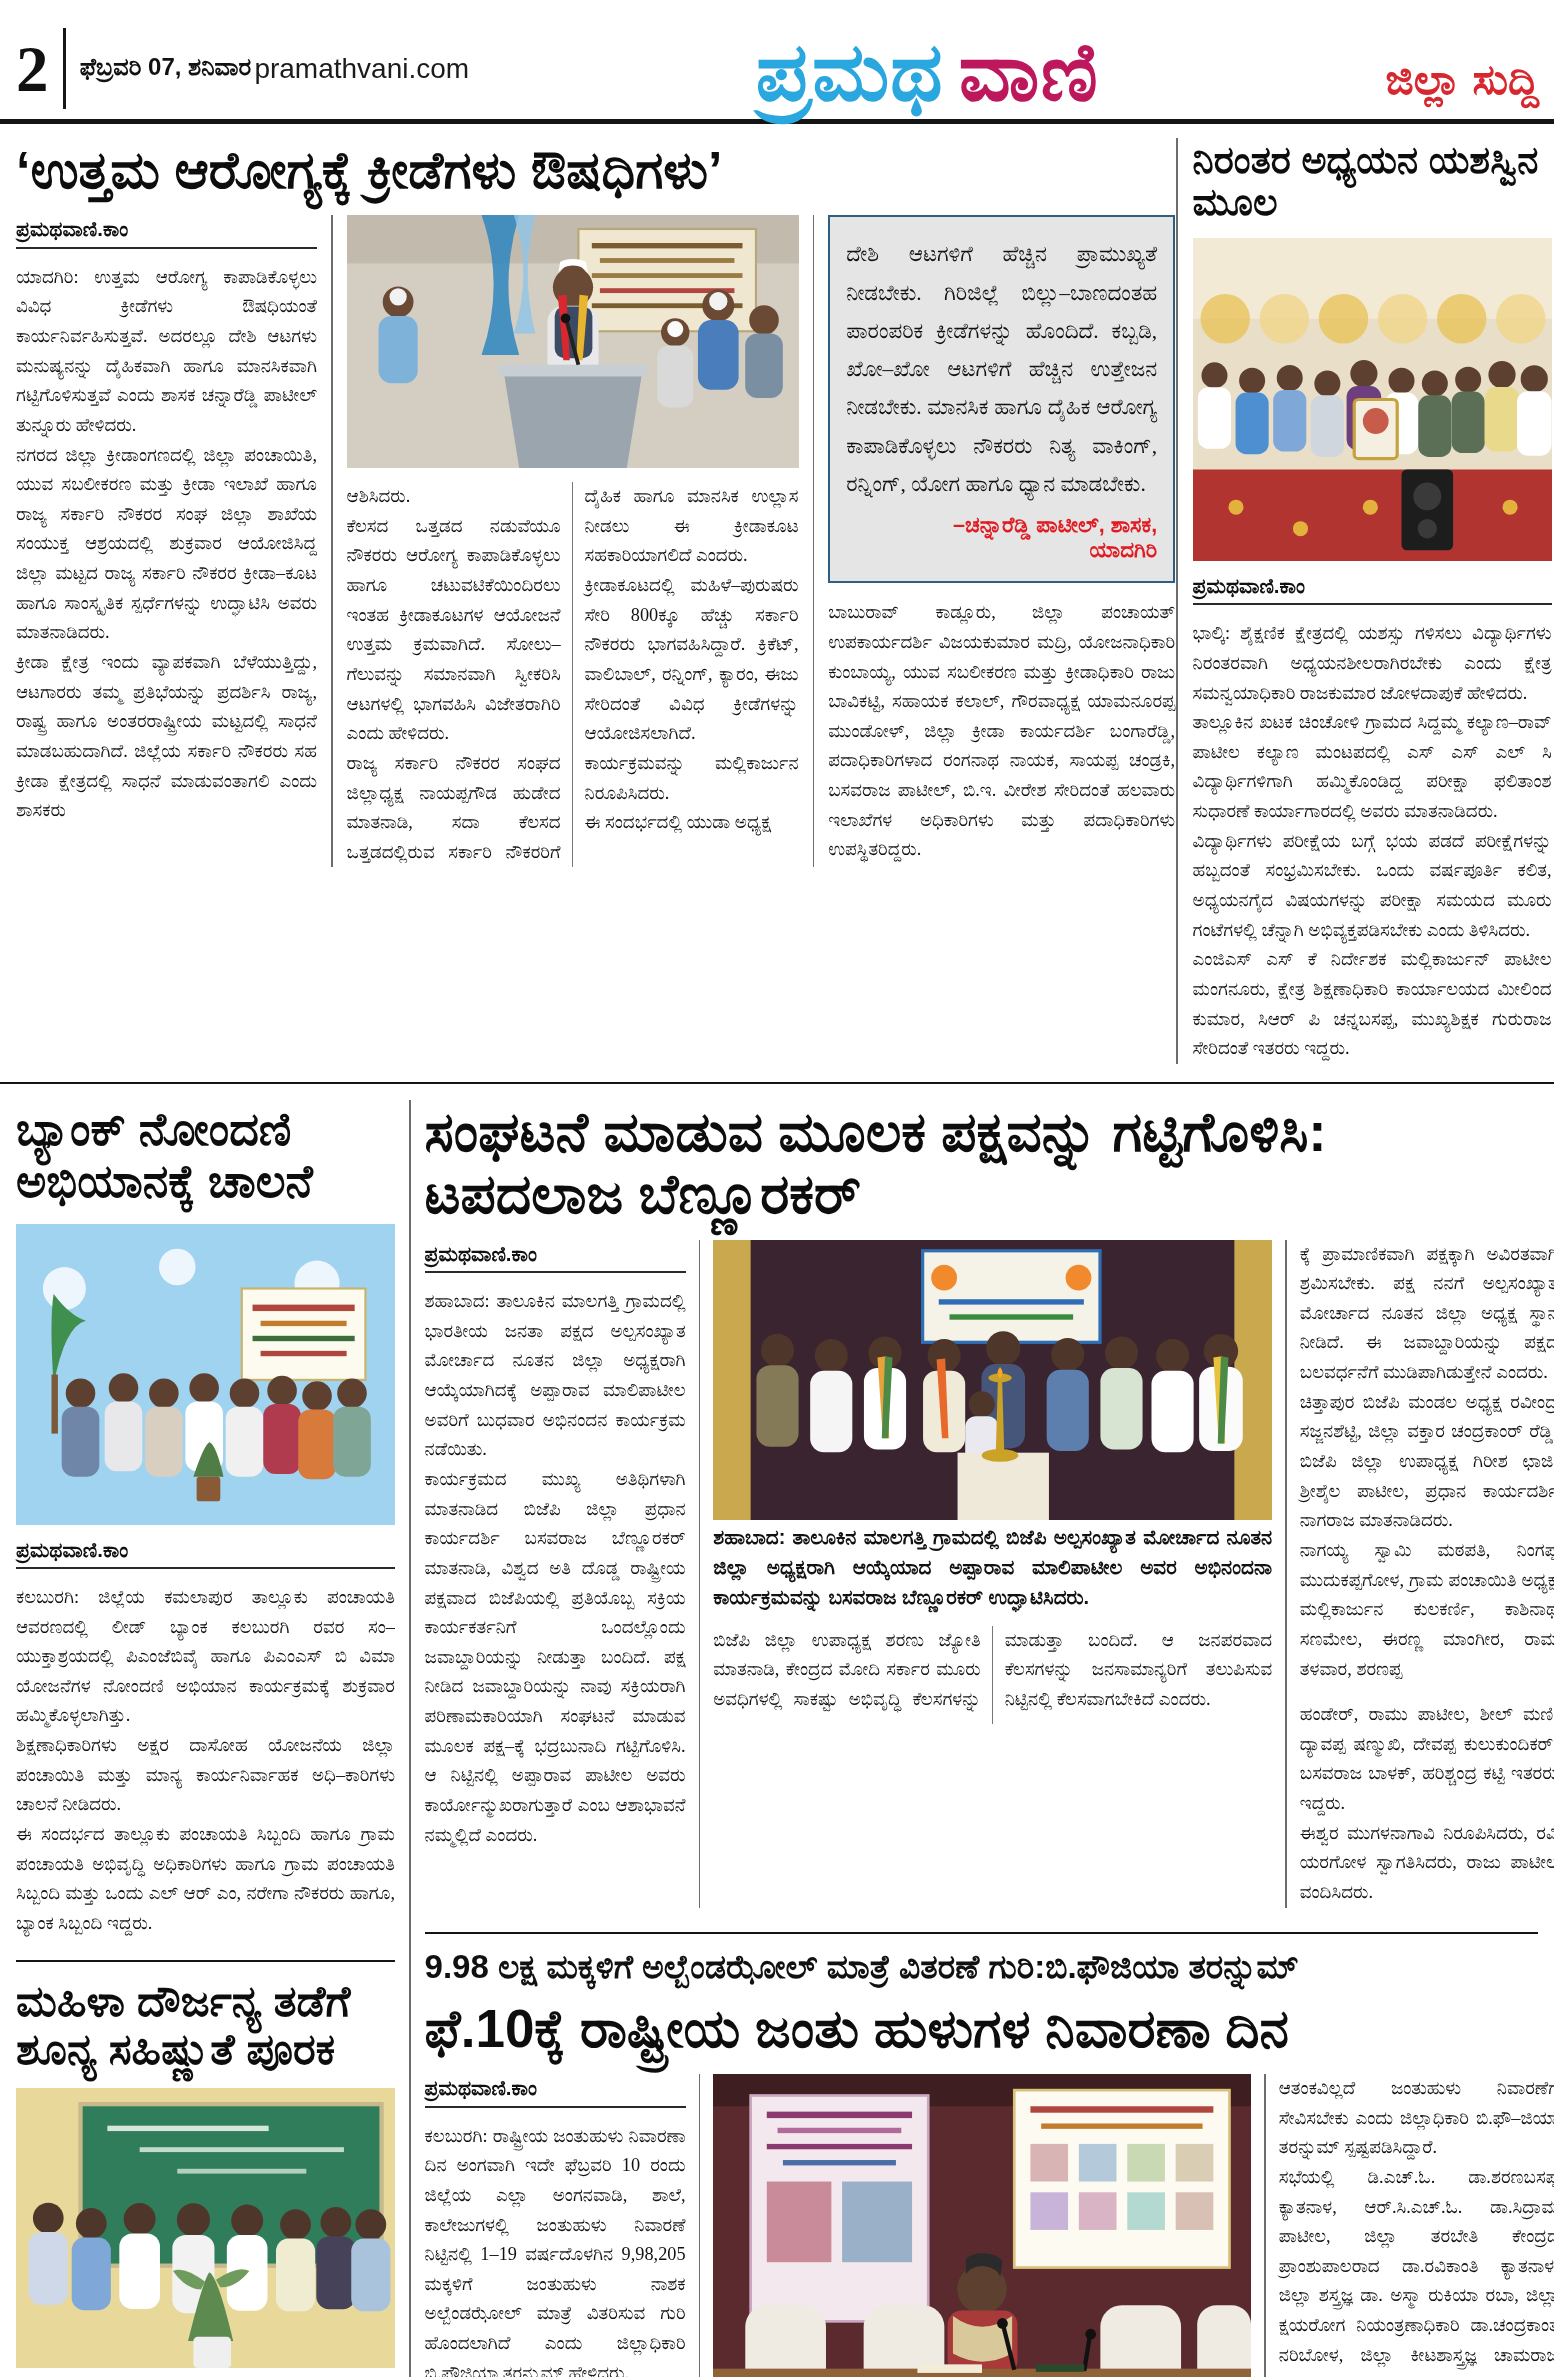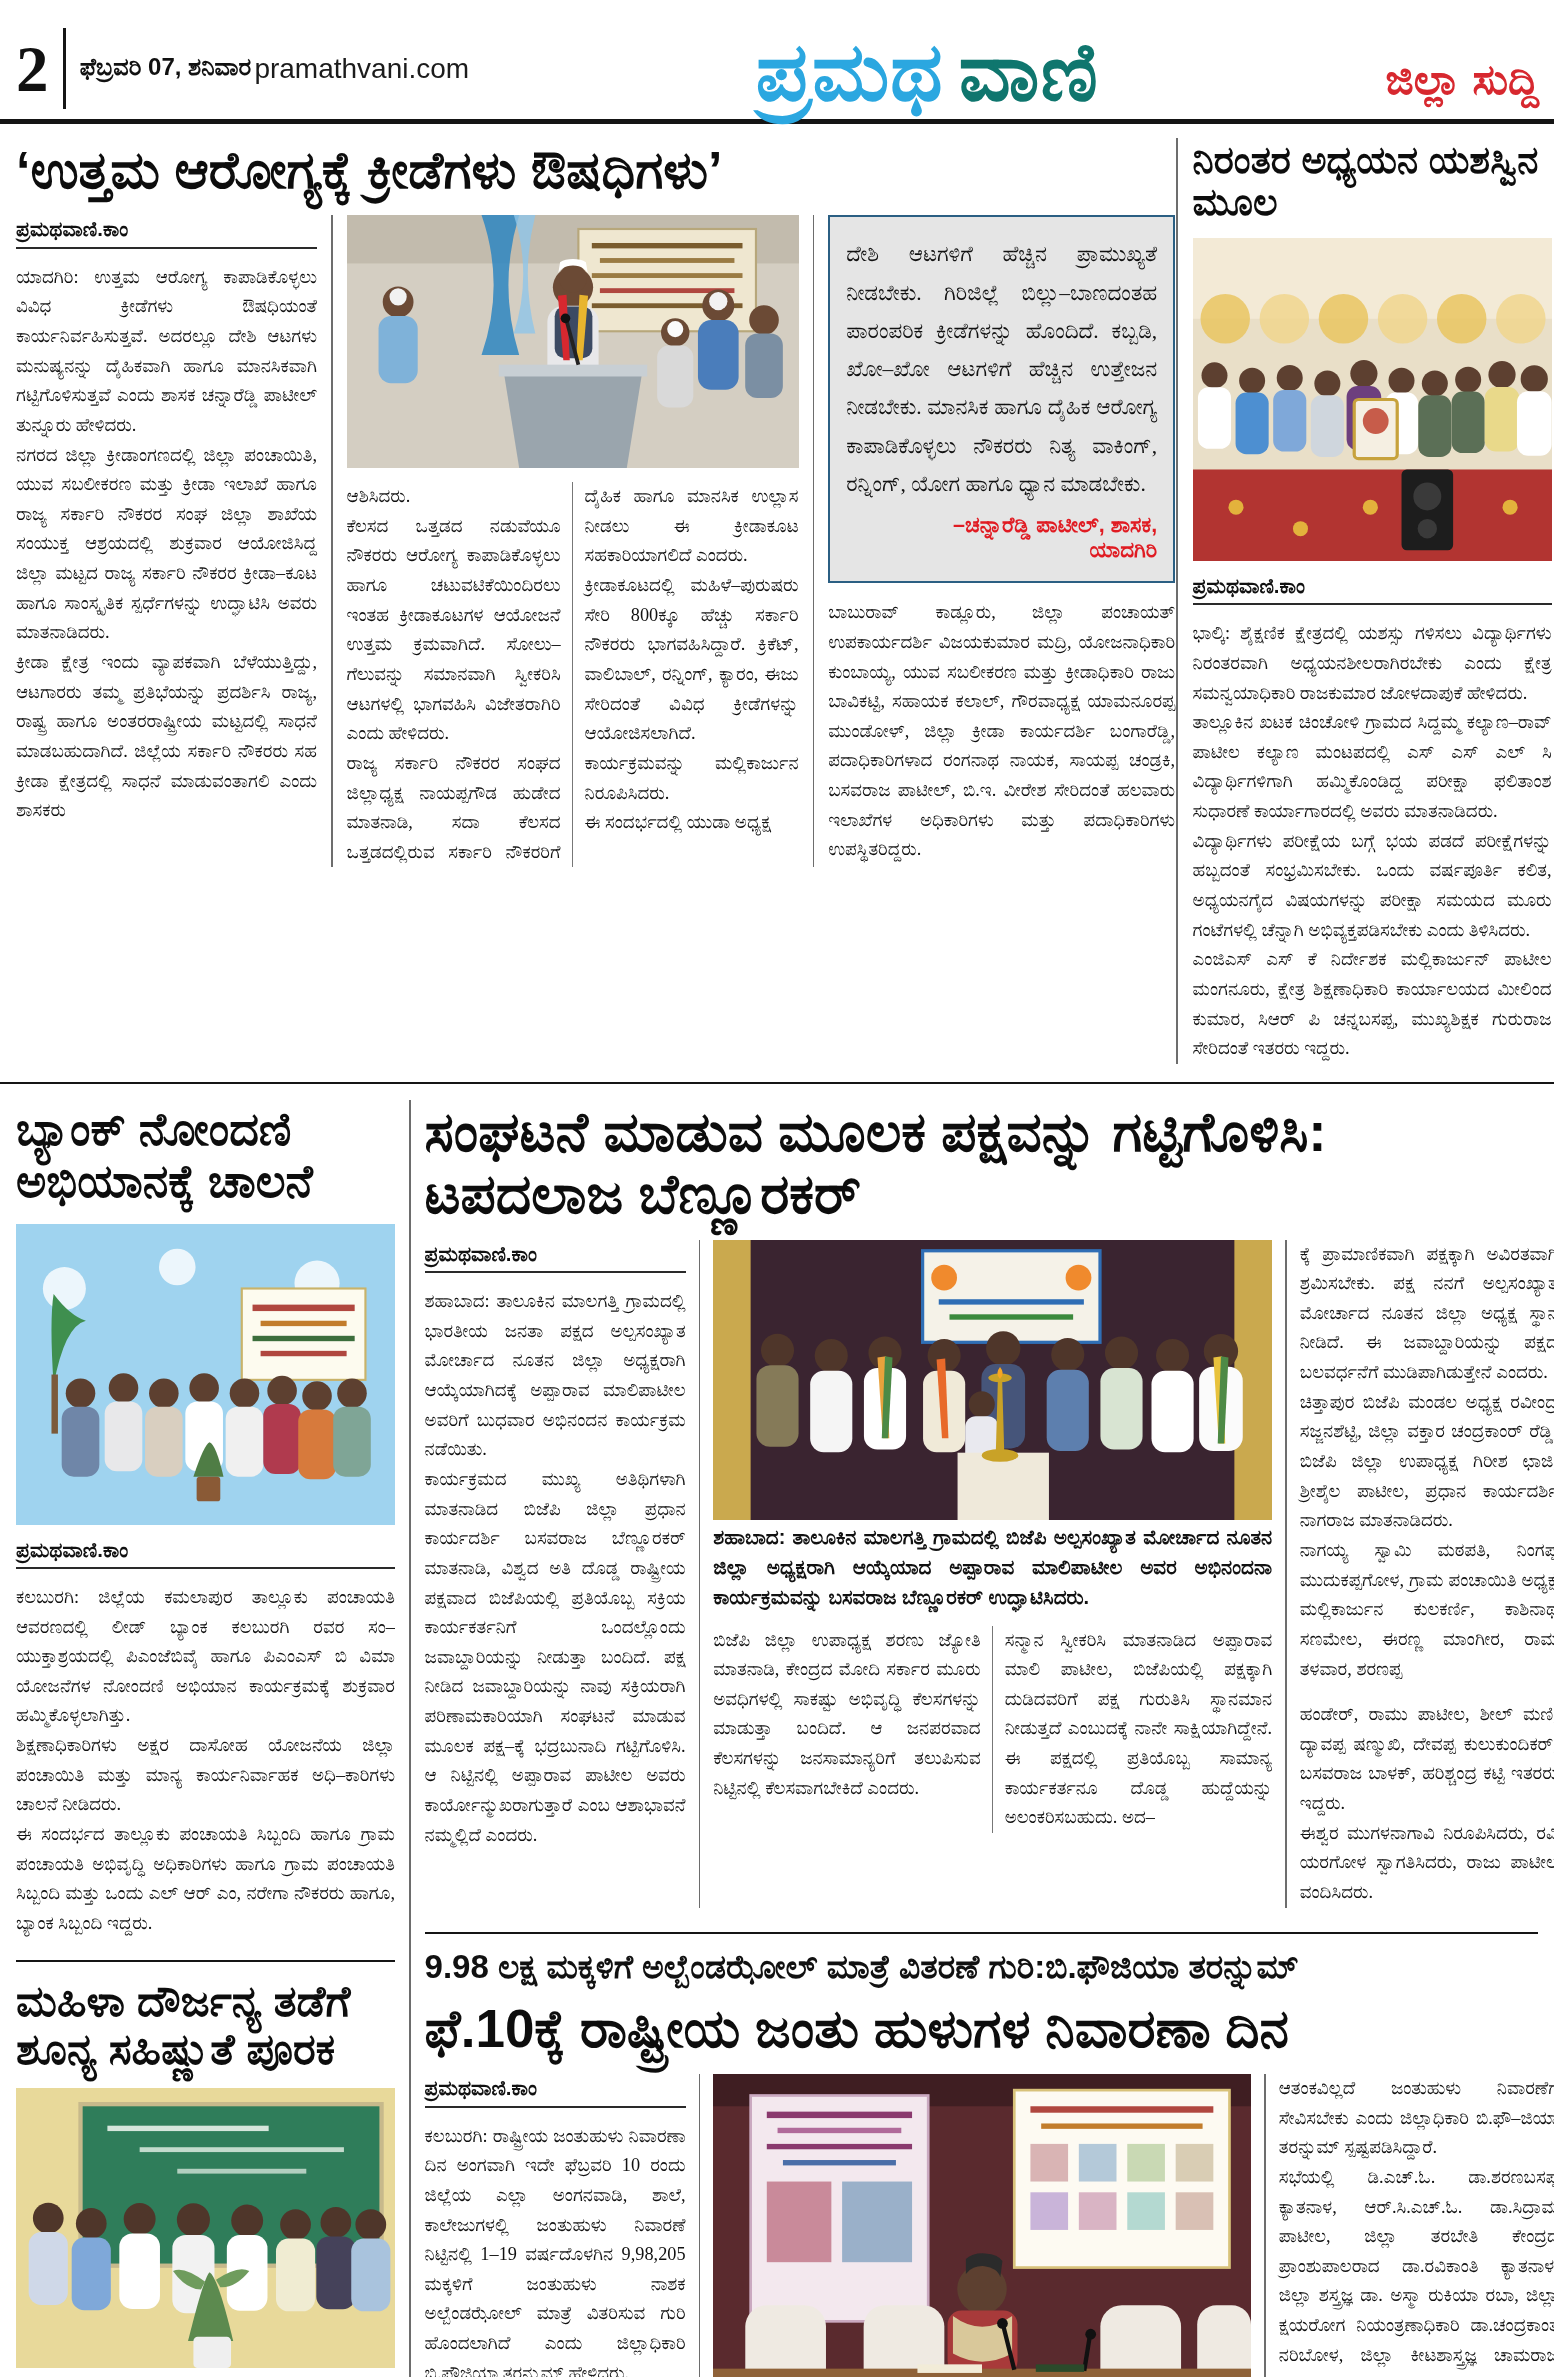--- a/index.html
+++ b/index.html
@@ -10,21 +10,21 @@
        border-bottom:5.4px solid #151515;}
   .hdr-left{display:flex;align-items:center;gap:14px;}
   .pageno{font-size:65px;font-weight:700;line-height:.8;font-family:"Liberation Serif",serif;}
   .hdr-bar{width:3.2px;height:81px;background:#161616;}
   .hdr-dateblock{display:flex;flex-direction:row;gap:3.2px;}
   .hdr-date{font-size:24px;font-weight:700;font-family:"Liberation Sans",sans-serif;}
   .hdr-site{font-size:28px;font-family:"Liberation Sans",sans-serif;color:#1c1c1c;}
   .masthead{font-size:81px;font-weight:700;font-family:"Liberation Sans",sans-serif;line-height:.9;
             letter-spacing:1.1px;white-space:nowrap;}
   .mast-blue{color:#2ba7e0;}
-  .mast-red{color:#0f766e;margin-left:15px;}
+  .mast-red{color:#be185d;margin-left:15px;}
   .section-label{font-size:42px;font-weight:700;color:#d7282f;font-family:"Liberation Sans",sans-serif;
                  padding-bottom:5.4px;white-space:nowrap;}
   
   .headline{font-family:"Liberation Sans",sans-serif;font-weight:700;color:#0d0d0d;line-height:1.12;}
   .byline{font-family:"Liberation Sans",sans-serif;font-weight:700;font-size:20.4px;margin:3.2px 0 4.3px 0;}
   .rule{border:0;border-top:2.2px solid #2a2a2a;margin:5.4px 0 14px 0;}
   .t{font-size:18.3px;line-height:1.62;text-align:justify;white-space:pre-line;}
   .vr{width:1.6px;background:#6d6d6d;}
   .photo{position:relative;width:100%;overflow:hidden;background:#ddd;}
   .photo svg{display:block;width:100%;height:100%;}
@@ -325,21 +325,20 @@
                 <rect x="455" y="395" width="170" height="125" fill="#efe9da"></rect>
                 <path d="M530,260 l8,0 4,140 -16,0 z" fill="#c9a227"></path>
                 <ellipse cx="534" cy="400" rx="34" ry="12" fill="#c9a227"></ellipse>
                 <ellipse cx="534" cy="256" rx="22" ry="8" fill="#c9a227"></ellipse>
                 <path d="M534,236 q10,12 0,22 q-10,-10 0,-22 z" fill="#f5a623"></path>
               </svg>
             </div>
             <div class="caption">ಶಹಾಬಾದ: ತಾಲೂಕಿನ ಮಾಲಗತ್ತಿ ಗ್ರಾಮದಲ್ಲಿ ಬಿಜೆಪಿ ಅಲ್ಪಸಂಖ್ಯಾತ ಮೋರ್ಚಾದ ನೂತನ ಜಿಲ್ಲಾ ಅಧ್ಯಕ್ಷರಾಗಿ ಆಯ್ಕೆಯಾದ ಅಪ್ಪಾರಾವ ಮಾಲಿಪಾಟೀಲ ಅವರ ಅಭಿನಂದನಾ ಕಾರ್ಯಕ್ರಮವನ್ನು ಬಸವರಾಜ ಬೆಣ್ಣೂರಕರ್ ಉದ್ಘಾಟಿಸಿದರು.</div>
             <div class="twocol">
               <div class="t" style="margin-bottom:18.3px;">ಬಿಜೆಪಿ ಜಿಲ್ಲಾ ಉಪಾಧ್ಯಕ್ಷ ಶರಣು ಜ್ಯೋತಿ ಮಾತನಾಡಿ, ಕೇಂದ್ರದ ಮೋದಿ ಸರ್ಕಾರ ಮೂರು ಅವಧಿಗಳಲ್ಲಿ ಸಾಕಷ್ಟು ಅಭಿವೃದ್ಧಿ ಕೆಲಸಗಳನ್ನು ಮಾಡುತ್ತಾ ಬಂದಿದೆ. ಆ ಜನಪರವಾದ ಕೆಲಸಗಳನ್ನು ಜನಸಾಮಾನ್ಯರಿಗೆ ತಲುಪಿಸುವ ನಿಟ್ಟಿನಲ್ಲಿ ಕೆಲಸವಾಗಬೇಕಿದೆ ಎಂದರು.</div>
-              <div class="t">ಸನ್ಮಾನ ಸ್ವೀಕರಿಸಿ ಮಾತನಾಡಿದ ಅಪ್ಪಾರಾವ ಮಾಲಿ ಪಾಟೀಲ, ಬಿಜೆಪಿಯಲ್ಲಿ ಪಕ್ಷಕ್ಕಾಗಿ ದುಡಿದವರಿಗೆ ಪಕ್ಷ ಗುರುತಿಸಿ ಸ್ಥಾನಮಾನ ನೀಡುತ್ತದೆ ಎಂಬುದಕ್ಕೆ ನಾನೇ ಸಾಕ್ಷಿಯಾಗಿದ್ದೇನೆ. ಈ ಪಕ್ಷದಲ್ಲಿ ಪ್ರತಿಯೊಬ್ಬ ಸಾಮಾನ್ಯ ಕಾರ್ಯಕರ್ತನೂ ದೊಡ್ಡ ಹುದ್ದೆಯನ್ನು ಅಲಂಕರಿಸಬಹುದು. ಅದ–</div>
             </div>
           </div>
           <div class="vr"></div>
           <div>
             <div class="t">ಕ್ಕೆ ಪ್ರಾಮಾಣಿಕವಾಗಿ ಪಕ್ಷಕ್ಕಾಗಿ ಅವಿರತವಾಗಿ ಶ್ರಮಿಸಬೇಕು. ಪಕ್ಷ ನನಗೆ ಅಲ್ಪಸಂಖ್ಯಾತ ಮೋರ್ಚಾದ ನೂತನ ಜಿಲ್ಲಾ ಅಧ್ಯಕ್ಷ ಸ್ಥಾನ ನೀಡಿದೆ. ಈ ಜವಾಬ್ದಾರಿಯನ್ನು ಪಕ್ಷದ ಬಲವರ್ಧನೆಗೆ ಮುಡಿಪಾಗಿಡುತ್ತೇನೆ ಎಂದರು.
 ಚಿತ್ತಾಪುರ ಬಿಜೆಪಿ ಮಂಡಲ ಅಧ್ಯಕ್ಷ ರವೀಂದ್ರ ಸಜ್ಜನಶೆಟ್ಟಿ, ಜಿಲ್ಲಾ ವಕ್ತಾರ ಚಂದ್ರಕಾಂರ್ ರೆಡ್ಡಿ, ಬಿಜೆಪಿ ಜಿಲ್ಲಾ ಉಪಾಧ್ಯಕ್ಷ ಗಿರೀಶ ಛಾಜಿ, ಶ್ರೀಶೈಲ ಪಾಟೀಲ, ಪ್ರಧಾನ ಕಾರ್ಯದರ್ಶಿ ನಾಗರಾಜ ಮಾತನಾಡಿದರು.
 ನಾಗಯ್ಯ ಸ್ವಾಮಿ ಮಠಪತಿ, ನಿಂಗಪ್ಪ ಮುದುಕಪ್ಪಗೋಳ, ಗ್ರಾಮ ಪಂಚಾಯಿತಿ ಅಧ್ಯಕ್ಷ ಮಲ್ಲಿಕಾರ್ಜುನ ಕುಲಕರ್ಣಿ, ಕಾಶಿನಾಥ ಸಣಮೇಲ, ಈರಣ್ಣ ಮಾಂಗೀರ, ರಾಮ ತಳವಾರ, ಶರಣಪ್ಪ</div>
             <div class="t" style="margin-top:16px;">ಹಂಡೇರ್, ರಾಮು ಪಾಟೀಲ, ಶೀಲ್ ಮಣಿ, ದ್ಯಾವಪ್ಪ ಷಣ್ಮುಖಿ, ದೇವಪ್ಪ ಕುಲುಕುಂದಿಕರ್, ಬಸವರಾಜ ಬಾಳಕ್, ಹರಿಶ್ಚಂದ್ರ ಕಟ್ಟಿ ಇತರರು ಇದ್ದರು.
 ಈಶ್ವರ ಮುಗಳನಾಗಾವಿ ನಿರೂಪಿಸಿದರು, ರವಿ ಯರಗೋಳ ಸ್ವಾಗತಿಸಿದರು, ರಾಜು ಪಾಟೀಲ ವಂದಿಸಿದರು.</div>
           </div>

